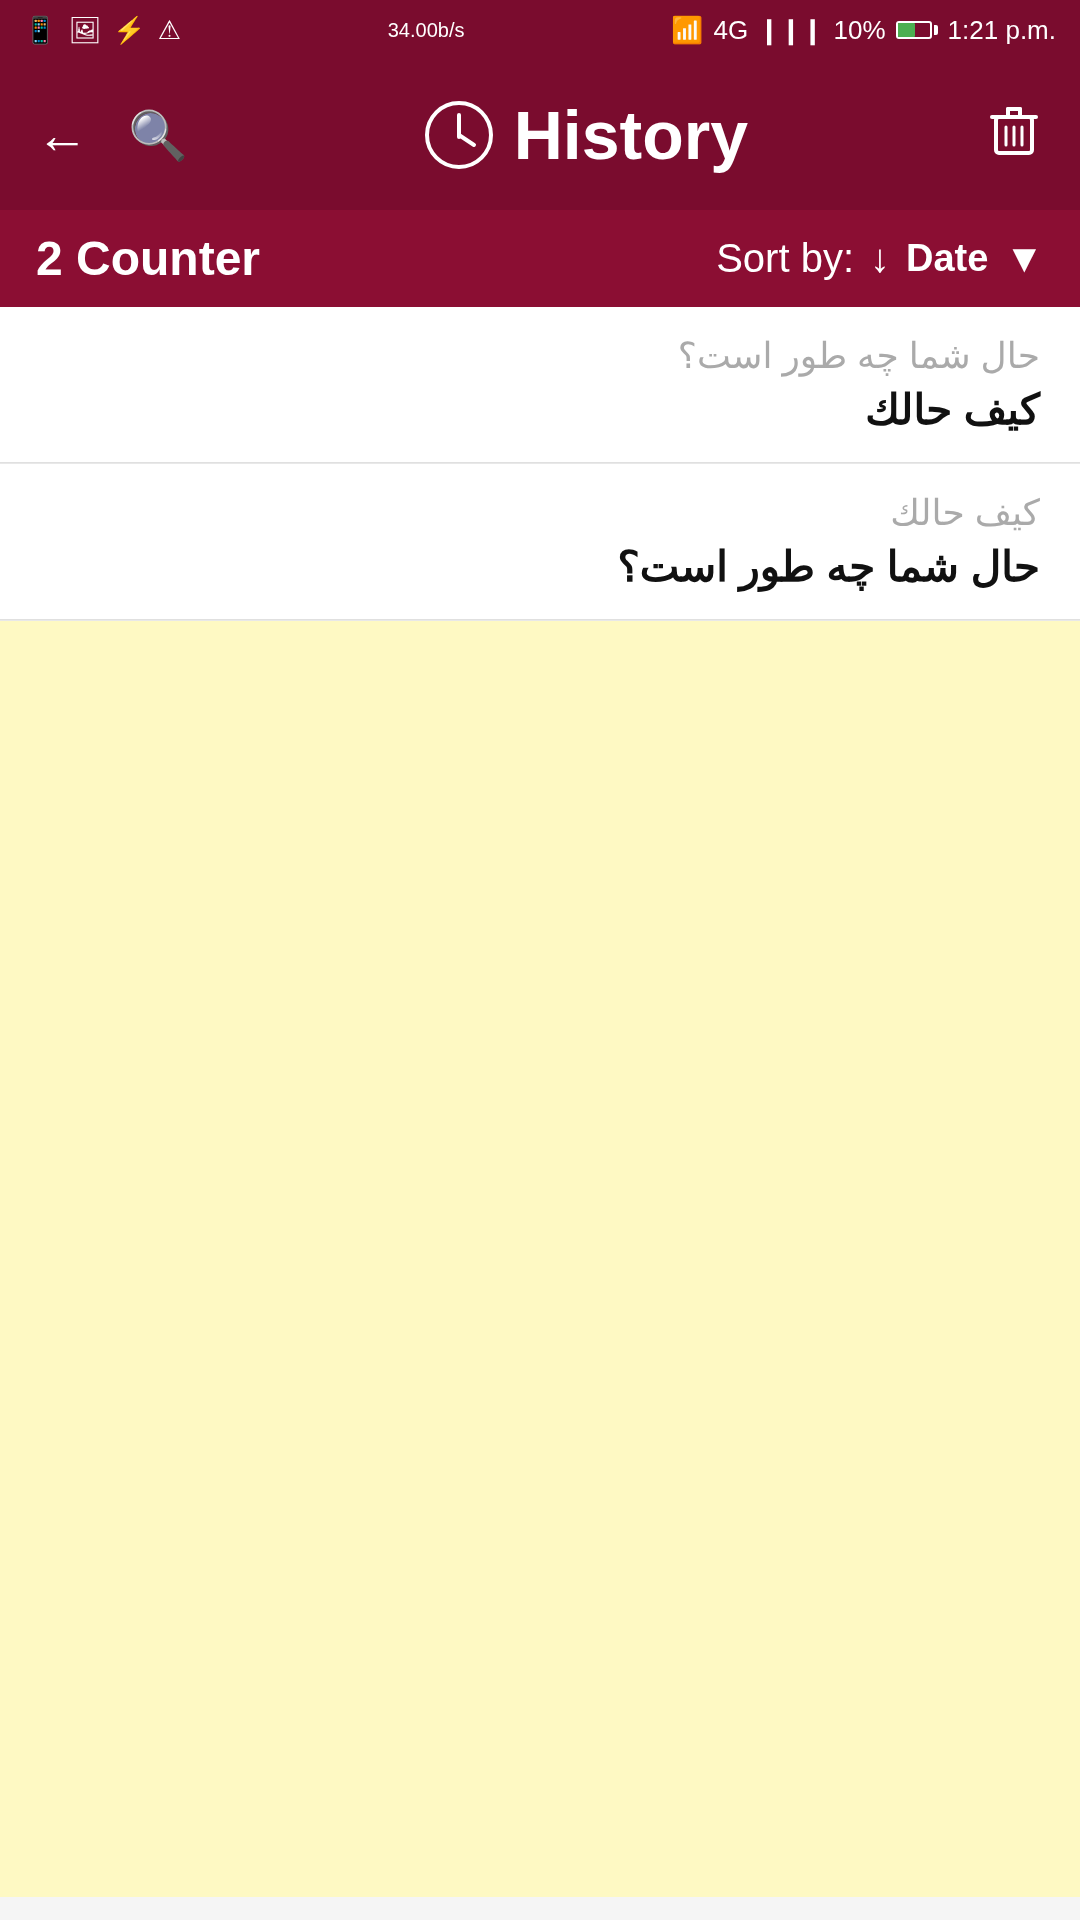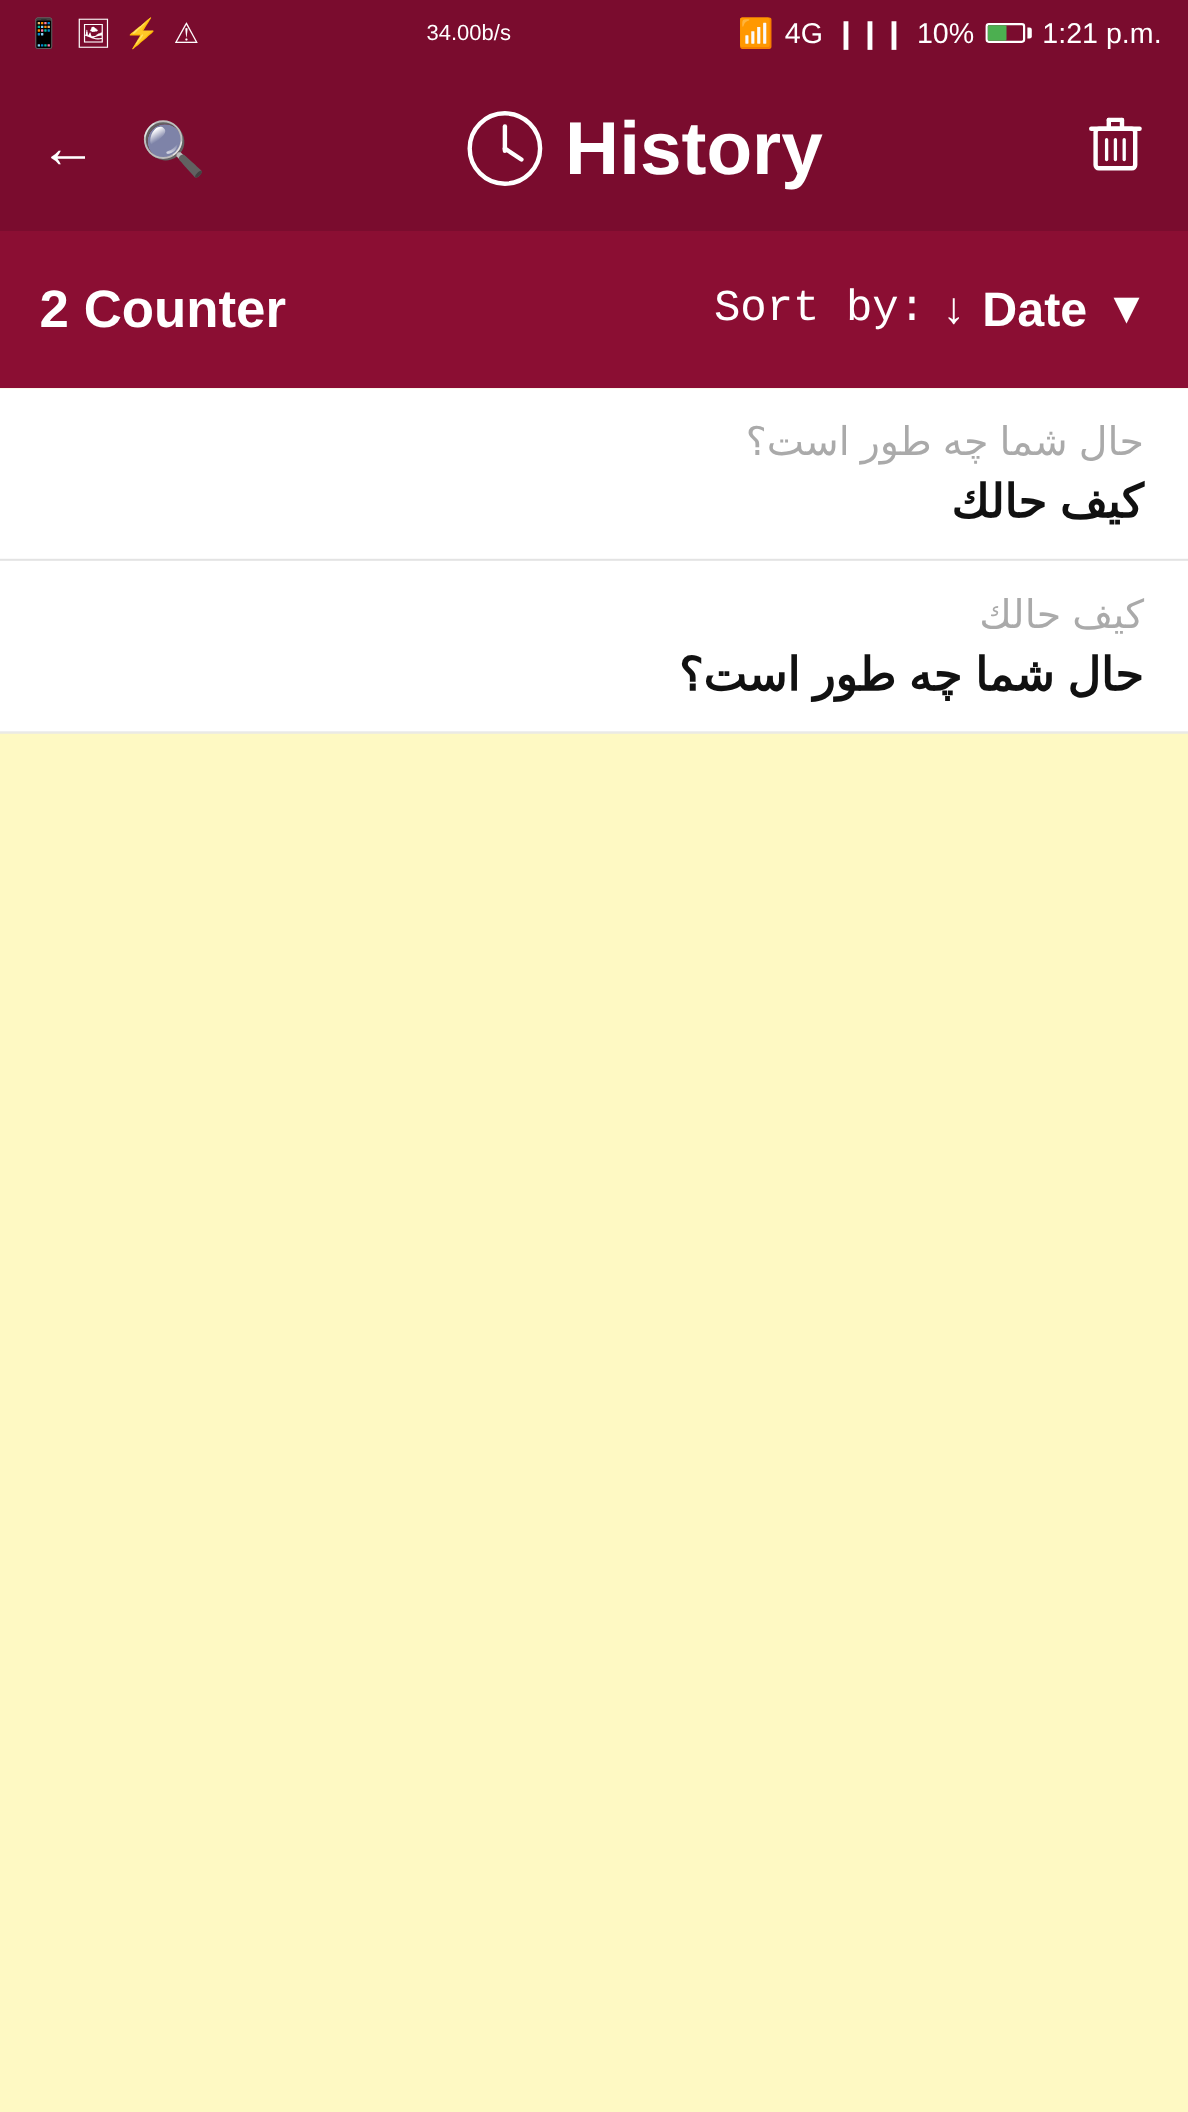--- a/index.html
+++ b/index.html
@@ -125,21 +125,21 @@
 
     .trash-icon-btn {
       font-size: 52px;
       color: white;
       cursor: pointer;
     }
 
     
     .sort-bar {
       width: 100%;
-      height: 143px;
+      height: 97px;
       background: #8b0e33;
       display: flex;
       align-items: center;
       justify-content: space-between;
       padding: 0 36px;
       color: white;
       text-align: center;
     }
 
     .counter-label {
@@ -151,30 +151,29 @@
     .sort-controls {
       display: flex;
       align-items: center;
       gap: 16px;
     }
 
     .sort-by-label {
       font-size: 40px;
       color: white;
       font-weight: 400;
-      font-family: Liberation Mono, monospace;
     }
 
     .sort-arrow {
       font-size: 40px;
       color: white;
     }
 
     .sort-date {
-      font-size: 44px;
+      font-size: 38px;
       font-weight: 700;
       color: white;
     }
 
     .sort-dropdown-arrow {
       font-size: 40px;
       color: white;
     }
 
     

